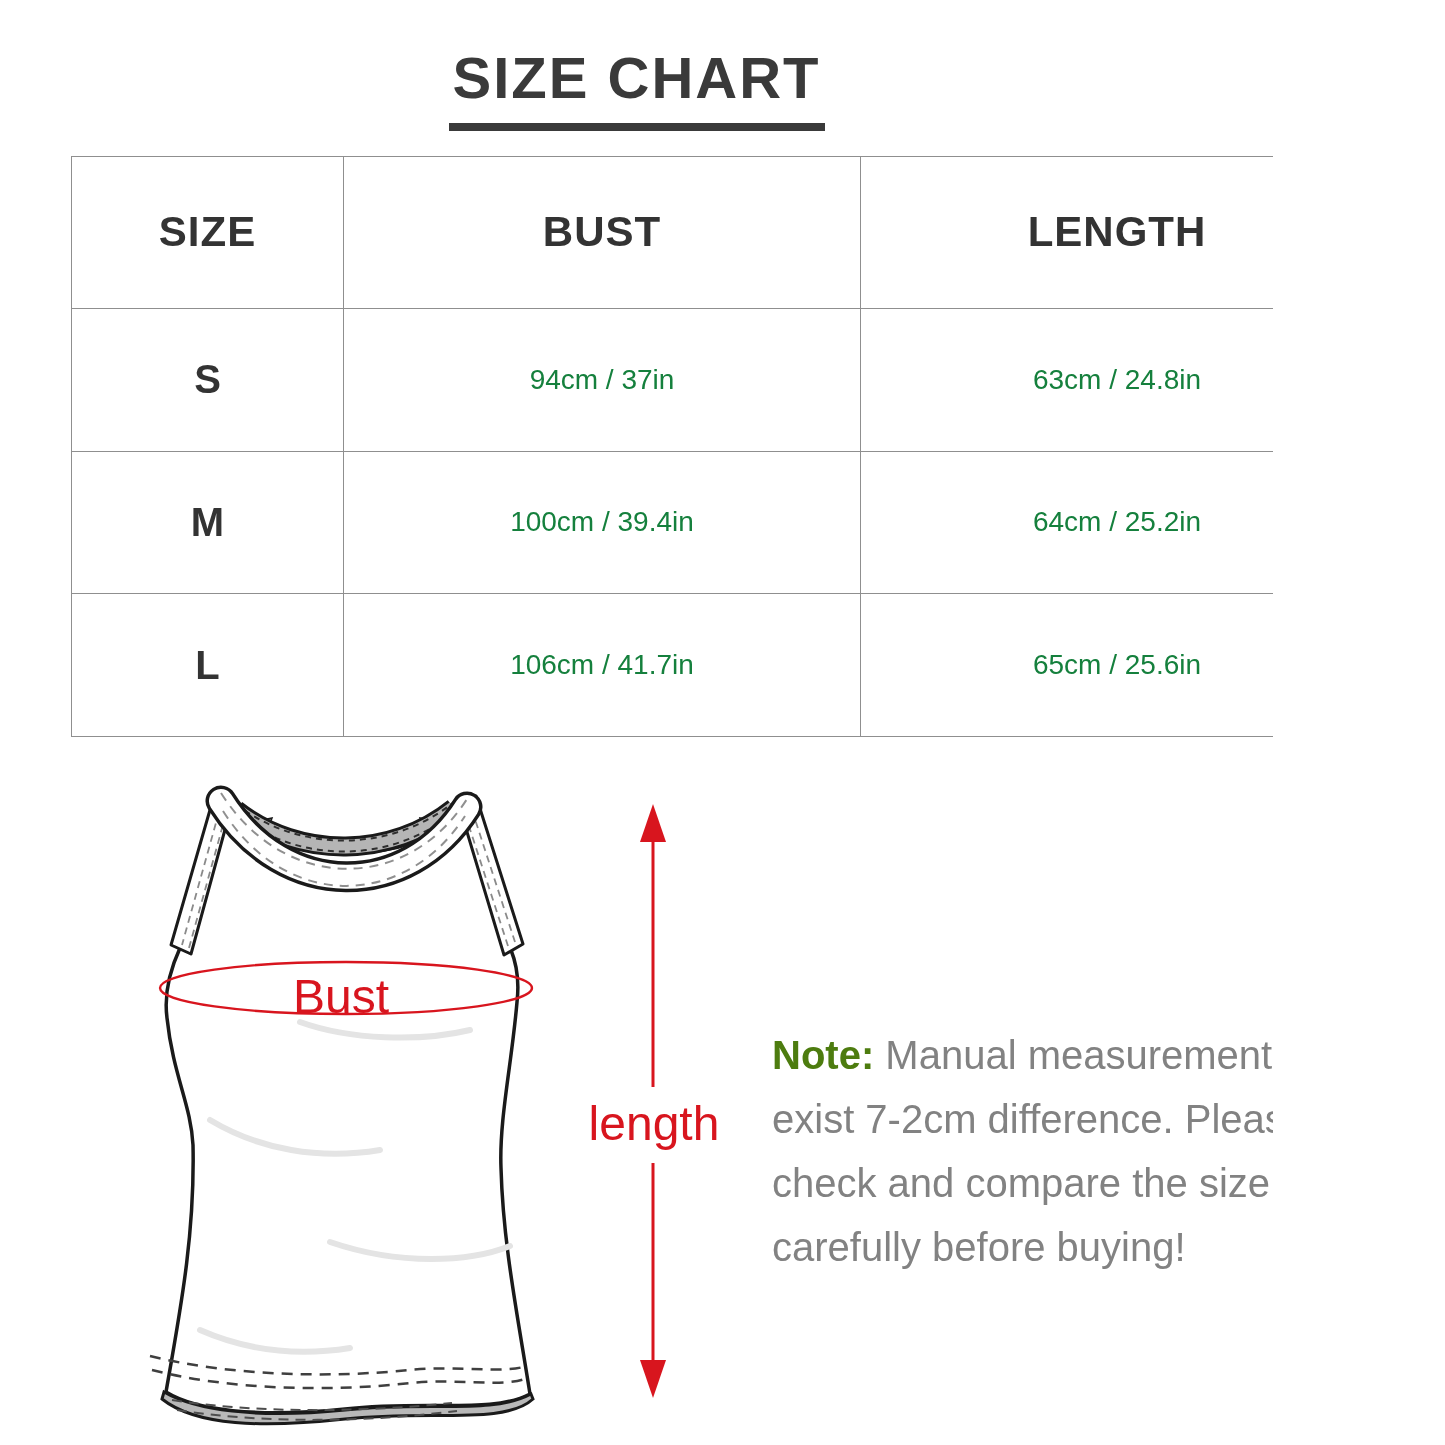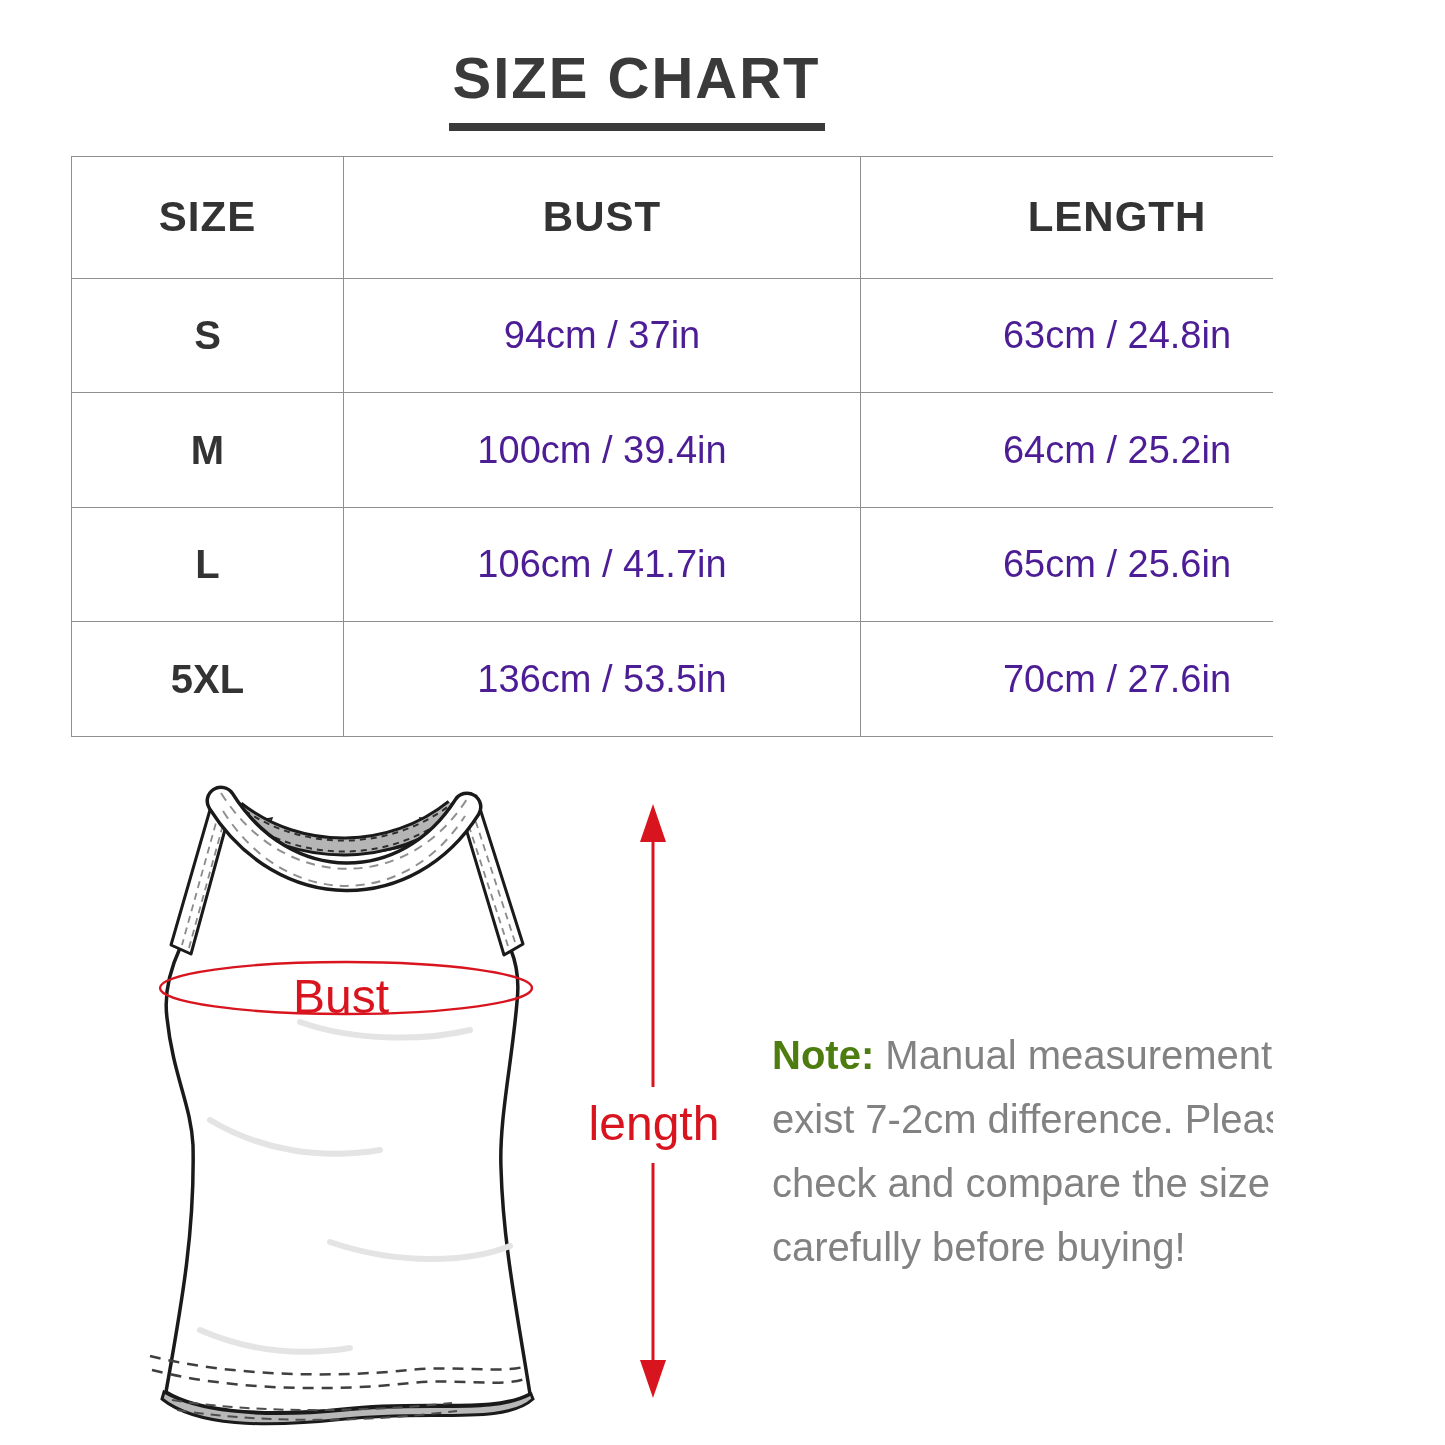--- a/index.html
+++ b/index.html
@@ -17,21 +17,21 @@
   table.size-table{
     position:absolute;left:71px;top:156px;width:1302px;height:581px;
     border-collapse:collapse;table-layout:fixed;
   }
   table.size-table td,table.size-table th{
     border:1px solid #8f8f8f;text-align:center;vertical-align:middle;padding:0;
   }
   col.c-size{width:272px;} col.c-bust{width:517px;} col.c-length{width:513px;}
   th.hdr{font-size:42px;font-weight:700;color:#333333;letter-spacing:1px;}
   td.size-cell{font-size:40px;font-weight:700;color:#333333;}
-  td.val-cell{font-size:38px;font-weight:400;color:#4c1d95;}
+  td.val-cell{font-size:28px;font-weight:400;color:#15803d;}
   
   .garment-svg{position:absolute;left:115px;top:780px;width:580px;height:665px;}
   .arrow-svg{position:absolute;left:590px;top:795px;width:130px;height:615px;}
   
   .note{
     position:absolute;left:772px;top:983px;width:640px;
     font-size:40px;line-height:64px;color:#828282;
   }
   .note b{color:#4d7c0f;font-weight:700;}
 </style>
@@ -63,25 +63,20 @@
     </tr>
     <tr>
       <td class="size-cell">M</td>
       <td class="val-cell">100cm / 39.4in</td>
       <td class="val-cell">64cm / 25.2in</td>
     </tr>
     <tr>
       <td class="size-cell">L</td>
       <td class="val-cell">106cm / 41.7in</td>
       <td class="val-cell">65cm / 25.6in</td>
-    </tr>
-    <tr>
-      <td class="size-cell">5XL</td>
-      <td class="val-cell">136cm / 53.5in</td>
-      <td class="val-cell">70cm / 27.6in</td>
     </tr>
   </tbody>
     </table>
 
   <svg class="garment-svg" viewBox="115 780 580 665">
 
     <path d="M180,948
          C169,972 164,995 167,1018
          C173,1075 191,1105 193,1145
          C195,1235 180,1312 166,1392

